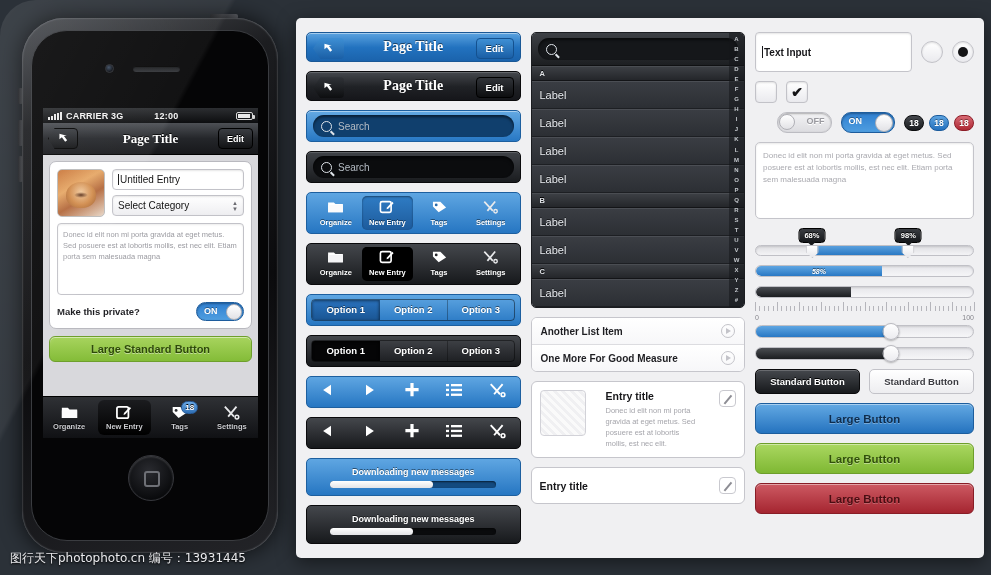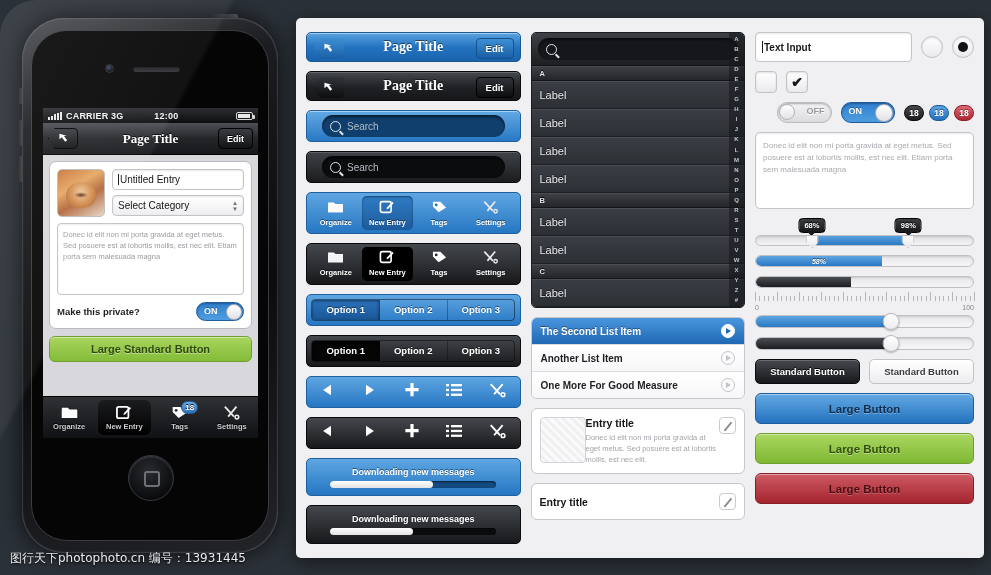--- a/index.html
+++ b/index.html
@@ -142,21 +142,21 @@
   .bar .bback{ position:absolute; left:6px; top:5px; width:31px; height:21px; border-radius:4px;
      display:flex; align-items:center; justify-content:center;
      clip-path: polygon(24% 0, 100% 0, 100% 100%, 24% 100%, 0 50%); }
   .bar.blue .bback{ background: linear-gradient(#3e8fd4,#1a5fa6); }
   .bar.dark .bback{ background: linear-gradient(#303338,#0d0e10); }
   .bar .bedit{ position:absolute; right:6px; top:5px; height:21px; padding:0 9px; border-radius:4px;
      display:flex; align-items:center; color:#fff; font-size:9.5px; font-weight:bold; text-shadow:0 -1px 0 rgba(0,0,0,.5); }
   .bar.blue .bedit{ background: linear-gradient(#3e8fd4,#1a5fa6); border:1px solid #14518f; }
   .bar.dark .bedit{ background: linear-gradient(#303338,#0d0e10); border:1px solid #000; }
 
-  .searchbar{ border-radius:5px; height:34px; display:flex; align-items:center; padding:0 15px;justify-content:flex-end; }
+  .searchbar{ border-radius:5px; height:34px; display:flex; align-items:center; padding:0 6px;justify-content:flex-end; }
   .searchbar.blue{ background: linear-gradient(#63a9e3,#2878c4); border:1px solid #1d5f9f; box-shadow: inset 0 1px 0 rgba(255,255,255,.45); }
   .searchbar.dark{ background: linear-gradient(#3f4247,#1a1c1f); border:1px solid #0a0a0c; box-shadow: inset 0 1px 0 rgba(255,255,255,.16); }
   .sfield{ flex:1; height:22px; border-radius:11px; display:flex; align-items:center; gap:6px; padding:0 8px;
     box-shadow: inset 0 2px 3px rgba(0,0,0,.55); }
   .searchbar.blue .sfield{ background:#103f6d; }
   .searchbar.dark .sfield{ background:#0b0c0e; }
   .sfield span{ color:#b5bcc4; font-size:10px; }
   .mag{ width:11px; height:11px; border:1.6px solid #dfe4ea; border-radius:50%; position:relative; flex:0 0 auto; }
   .mag:after{ content:""; position:absolute; right:-4px; bottom:-3px; width:5px; height:1.6px; background:#dfe4ea; transform:rotate(45deg); }
 
@@ -207,33 +207,33 @@
   .pl-row{ display:flex; align-items:center; justify-content:space-between; padding:6px 9px;
     border-bottom:1px solid #dcdce0; font-size:10px; color:#1e1e22; font-weight:bold; background:linear-gradient(#fff,#f7f7f9); }
   .pl-row:last-child{ border-bottom:none; }
   .pl-row.sel{ background: linear-gradient(#4a96dd,#1f68b4); color:#fff; text-shadow:0 -1px 0 rgba(0,0,0,.4); }
   .chev{ width:14px; height:14px; border-radius:50%; border:1.5px solid #c3c3c9; position:relative; flex:0 0 auto; }
   .chev:after{ content:""; position:absolute; left:4px; top:3.2px; border-left:5px solid #c3c3c9;
     border-top:3.2px solid transparent; border-bottom:3.2px solid transparent; }
   .pl-row.sel .chev{ border-color:#fff; background:#fff; }
   .pl-row.sel .chev:after{ border-left-color:#1f68b4; }
 
-  .entrycard{ background:#fff; border:1px solid #c6c6cc; border-radius:6px; padding:8px; display:flex; gap:0; align-items:flex-start; }
+  .entrycard{ background:#fff; border:1px solid #c6c6cc; border-radius:6px; padding:8px; display:flex; gap:20px; align-items:flex-start; }
   .ec-thumb{ width:46px; height:46px; border:1px solid #d2d2d8; border-radius:4px;
     background: repeating-linear-gradient(45deg,#fafafa 0 3px,#f0f0f2 3px 6px); flex:0 0 auto; }
   .ec-body{ flex:1; }
   .ec-title{ font-size:10.5px; font-weight:bold; color:#17171a; }
   .ec-desc{ font-size:7.5px; line-height:11px; color:#a5a5ab; margin-top:3px; }
   .pencil{ width:17px; height:17px; border:1px solid #c9c9cf; border-radius:4px; position:relative; flex:0 0 auto; background:#fff; }
   .pencil:after{ content:""; position:absolute; left:7px; top:2.5px; width:1.6px; height:11px; background:#8d8d94; transform:rotate(40deg); }
   .entrycard.simple{ align-items:center; padding:9px 8px; }
 
   
   .r-row{ display:flex; align-items:center; gap:9px; }
-  .rinput{ flex:1; height:30px; background:#fff; border:1px solid #c4c4ca; border-radius:4px;
+  .rinput{ flex:1; height:40px; background:#fff; border:1px solid #c4c4ca; border-radius:4px;
     display:flex; align-items:center; padding:4px 6px; font-size:10px; font-weight:bold; color:#17171a;
     box-shadow: inset 0 1px 2px rgba(0,0,0,.1); }
   .rinput .caret{ width:1px; height:12px; background:#17171a; margin-right:1px; }
   .rinput.dd{ justify-content:space-between; background: linear-gradient(#fff,#ededf0); }
   .radio{ width:22px; height:22px; border-radius:50%; background: linear-gradient(#fff,#eaeaee);
     border:1px solid #c2c2c8; box-shadow: inset 0 1px 2px rgba(0,0,0,.12); flex:0 0 auto; position:relative; }
   .radio.on:after{ content:""; position:absolute; left:5px; top:5px; width:10px; height:10px; border-radius:50%; background:#141416; }
   .cb{ width:22px; height:22px; border-radius:4px; background: linear-gradient(#fff,#eaeaee);
     border:1px solid #c2c2c8; box-shadow: inset 0 1px 2px rgba(0,0,0,.12); flex:0 0 auto;
     display:flex; align-items:center; justify-content:center; font-size:14px; color:#141416; font-weight:bold; }
@@ -628,24 +628,20 @@
             <span>V</span>
             <span>W</span>
             <span>X</span>
             <span>Y</span>
             <span>Z</span>
             <span>#</span>
           </div>
       </div>
 
       <div class="plainlist">
-        <div class="pl-row sel">
-          <span>The Second List Item</span>
-          <span class="chev"></span>
-        </div>
         <div class="pl-row">
           <span>Another List Item</span>
           <span class="chev"></span>
         </div>
         <div class="pl-row">
           <span>One More For Good Measure</span>
           <span class="chev"></span>
         </div>
       </div>
 

